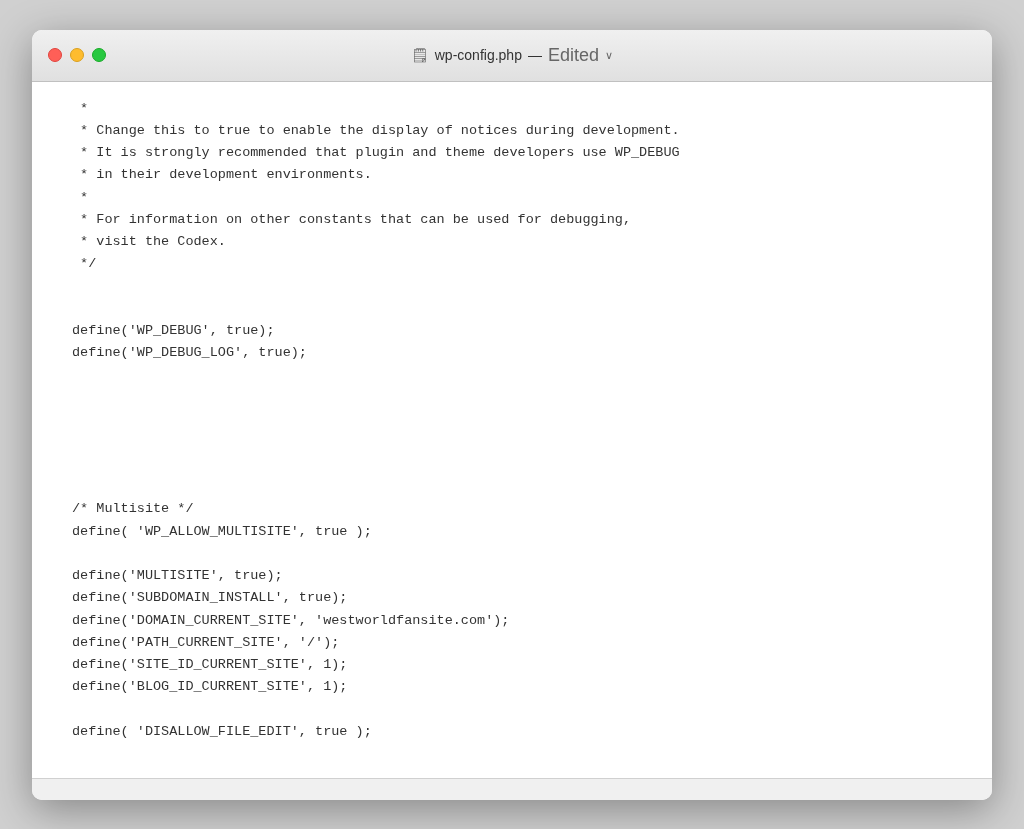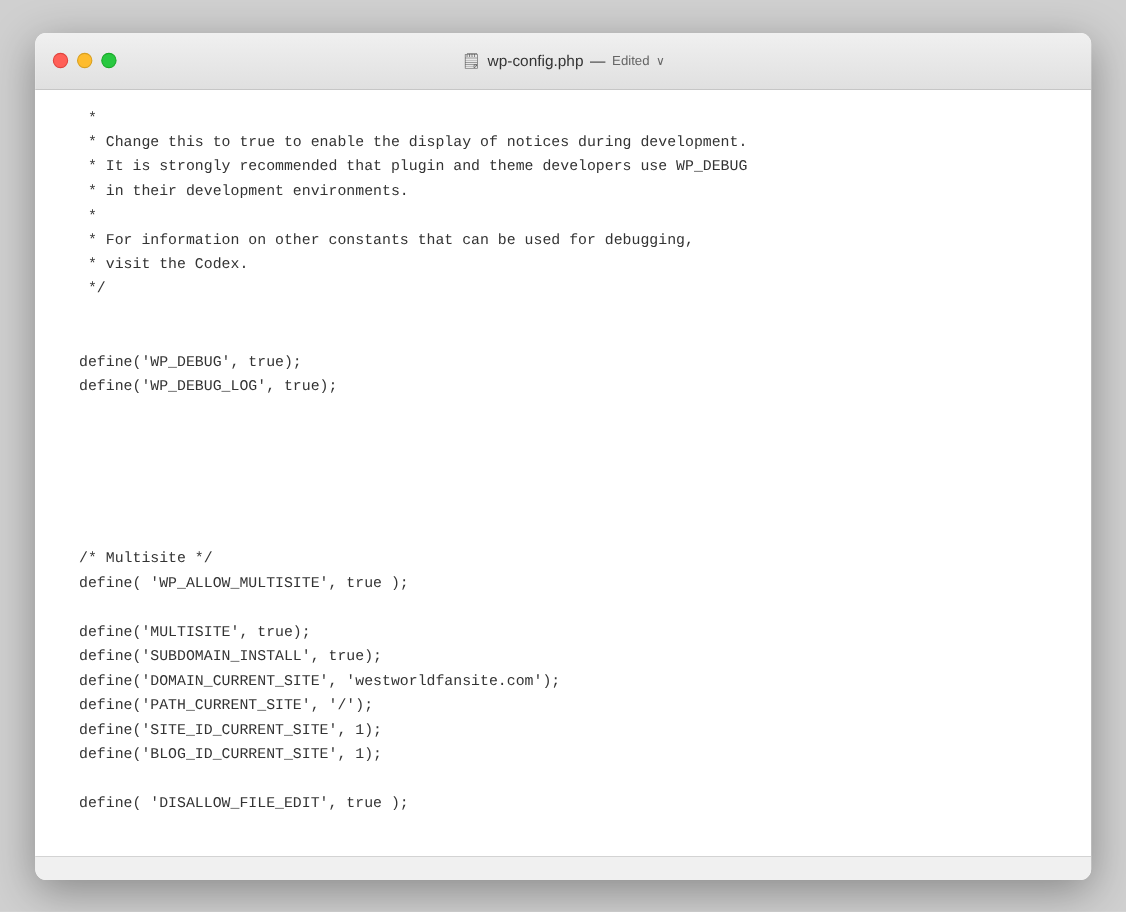--- a/index.html
+++ b/index.html
@@ -82,21 +82,21 @@
       color: #555;
     }
 
     .title-text {
       font-size: 14px;
       color: #333;
       font-weight: 500;
     }
 
     .edited-badge {
-      font-size: 12px;
+      font-size: 18px;
       color: #666;
       font-weight: 400;
     }
 
     .chevron-icon {
       font-size: 11px;
       color: #666;
     }
 
     .content-area {

